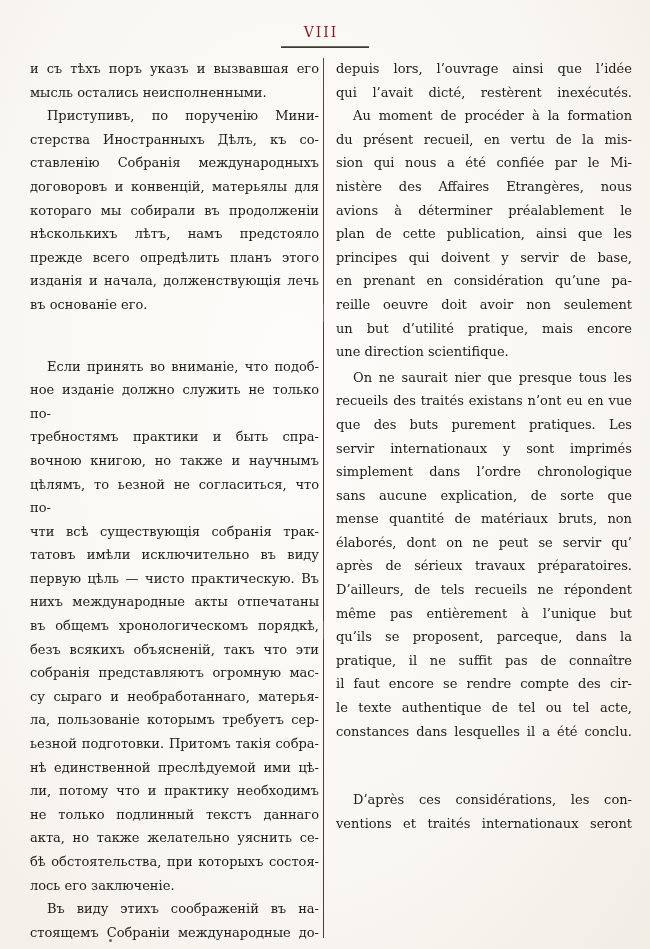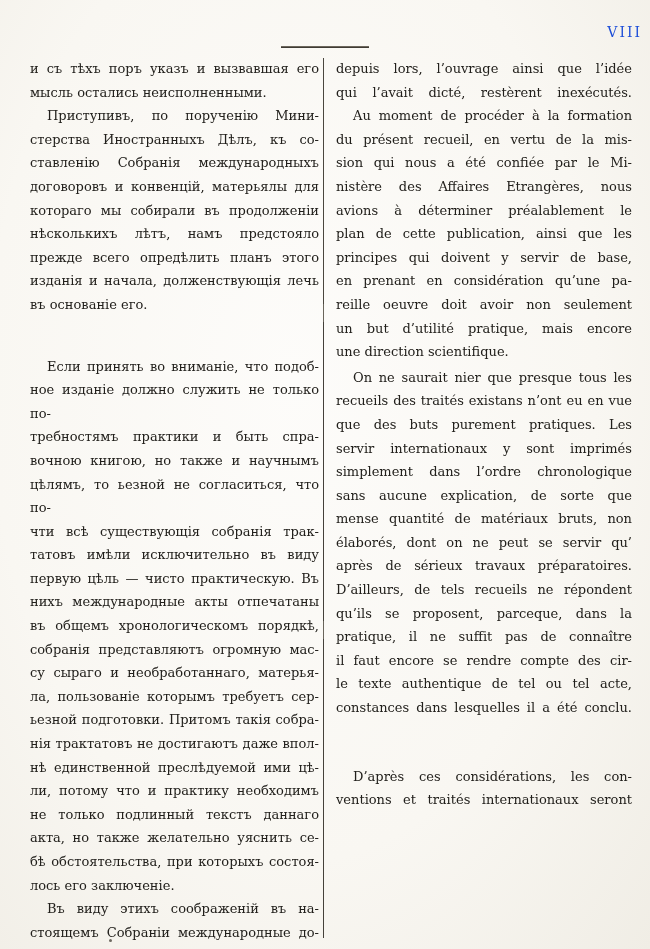--- a/index.html
+++ b/index.html
@@ -6,23 +6,23 @@
   body {
     width: 650px; height: 949px;
     position: relative;
     overflow: hidden;
     background: radial-gradient(ellipse at 45% 40%, #fdfcfa 0%, #f9f7f2 60%, #f0ede5 100%);
     font-family: "DejaVu Serif", "DejaVu Sans", serif;
     color: #22201c;
   }
   .folio {
     position: absolute; top: 24px; left: 0; width: 642px;
-    text-align: right;
+    text-align: center;
     font-size: 14px; letter-spacing: 2px;
-    color: #1d4ed8;
+    color: #7f1d1d;
   }
   .folio-rule {
     position: absolute; top: 46px; left: 281px;
     width: 88px; height: 2px;
     background: linear-gradient(to bottom, #6d675d 0 1px, #3f3b34 1px 2px);
   }
   .divider {
     position: absolute; left: 323px; top: 58px;
     width: 1px; height: 880px;
     background: linear-gradient(to bottom,
@@ -77,25 +77,25 @@
       <div class="line indent">Если принять во вниманіе, что подоб-</div>
       <div class="line">ное изданіе должно служить не только по-</div>
       <div class="line">требностямъ практики и быть спра-</div>
       <div class="line">вочною книгою, но также и научнымъ</div>
       <div class="line">цѣлямъ, то ьезной не согласиться, что по-</div>
       <div class="line">чти всѣ существующія собранія трак-</div>
       <div class="line">татовъ имѣли исключительно въ виду</div>
       <div class="line">первую цѣль — чисто практическую. Въ</div>
       <div class="line">нихъ международные акты отпечатаны</div>
       <div class="line">въ общемъ хронологическомъ порядкѣ,</div>
+      <div class="line">безъ всякихъ объясненій, такъ что эти</div>
       <div class="line">собранія представляютъ огромную мас-</div>
       <div class="line">су сыраго и необработаннаго, матерья-</div>
       <div class="line">ла, пользованіе которымъ требуетъ сер-</div>
       <div class="line">ьезной подготовки. Притомъ такія собра-</div>
-      <div class="line">нія трактатовъ не достигаютъ даже впол-</div>
       <div class="line">нѣ единственной преслѣдуемой ими цѣ-</div>
       <div class="line">ли, потому что и практику необходимъ</div>
       <div class="line">не только подлинный текстъ даннаго</div>
       <div class="line">акта, но также желательно уяснить се-</div>
       <div class="line">бѣ обстоятельства, при которыхъ состоя-</div>
       <div class="line endline">лось его заключеніе.</div>
     </div>
     <div class="para">
       <div class="line indent">Въ виду этихъ соображеній въ на-</div>
       <div class="line">стоящемъ Собраніи международные до-</div>
@@ -123,20 +123,21 @@
       <div class="line indent">On ne saurait nier que presque tous les</div>
       <div class="line">recueils des traités existans n’ont eu en vue</div>
       <div class="line">que des buts purement pratiques. Les</div>
       <div class="line">servir internationaux y sont imprimés</div>
       <div class="line">simplement dans l’ordre chronologique</div>
       <div class="line">sans aucune explication, de sorte que</div>
       <div class="line">mense quantité de matériaux bruts, non</div>
       <div class="line">élaborés, dont on ne peut se servir qu’</div>
       <div class="line">après de sérieux travaux préparatoires.</div>
       <div class="line">D’ailleurs, de tels recueils ne répondent</div>
+      <div class="line">même pas entièrement à l’unique but</div>
       <div class="line">qu’ils se proposent, parceque, dans la</div>
       <div class="line">pratique, il ne suffit pas de connaître</div>
       <div class="line">il faut encore se rendre compte des cir-</div>
       <div class="line">le texte authentique de tel ou tel acte,</div>
       <div class="line">constances dans lesquelles il a été conclu.</div>
     </div>
     <div class="para" style="margin-top: 45px;">
       <div class="line indent">D’après ces considérations, les con-</div>
       <div class="line">ventions et traités internationaux seront</div>
     </div>

